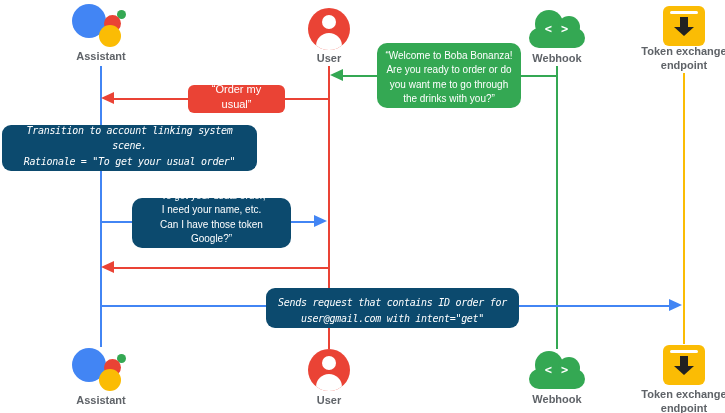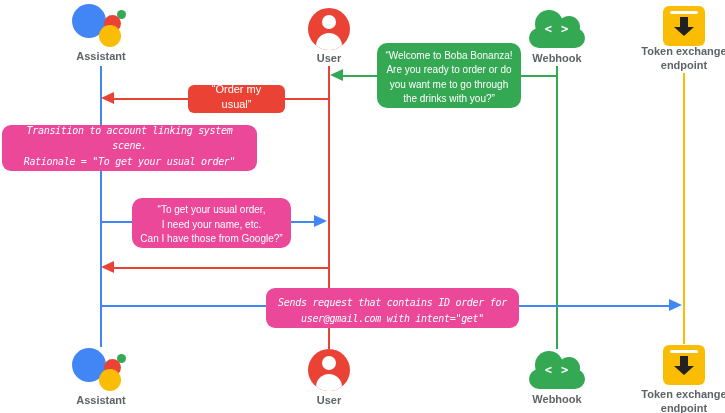--- a/index.html
+++ b/index.html
@@ -15,21 +15,21 @@
   .mline{position:absolute;height:2px;}
   .arr{position:absolute;width:0;height:0;border-top:6px solid transparent;border-bottom:6px solid transparent;}
   .arr.left.red{border-right:13px solid #ea4335;}
   .arr.left.green{border-right:13px solid #34a853;}
   .arr.right.blue{border-left:13px solid #4285f4;}
   
   .box{position:absolute;border-radius:10px;color:#fff;display:flex;align-items:flex-end;
        justify-content:center;text-align:center;box-sizing:border-box;padding:2px 8px;}
   .box.red{background:#ea4335;border-radius:6px;margin-left:20px;}
   .box.green{background:#34a853;}
-  .box.blue{background:#ec4899;}
+  .box.blue{background:#0c4a6e;}
   .speech{font:10px/1.42 "Liberation Sans",sans-serif;}
   .speech-lg{font:11px/1.3 "Liberation Sans",sans-serif;}
   .note{font:italic 10px/1.55 "DejaVu Sans Mono",monospace;letter-spacing:-0.3px;}
   .msg-text{white-space:pre-line;}
   
   .actor-label{position:absolute;text-align:center;color:#5f6368;white-space:pre-line;
                font:600 11px/1.25 "Liberation Sans",sans-serif;}
   
   .alogo{position:absolute;width:60px;height:48px;}
   .alogo .c{position:absolute;border-radius:50%;}
@@ -92,21 +92,21 @@
   </div>
 
   <div class="box blue" style="left:2px;top:125px;width:255px;height:46px;border-radius:9px;">
     <span class="msg-text note">Transition to account linking system scene.
 Rationale = "To get your usual order"</span>
   </div>
 
   <div class="box blue" style="left:132px;top:198px;width:159px;height:50px;">
     <span class="msg-text speech">“To get your usual order,
 I need your name, etc.
-Can I have those from Google?”</span>
+Can I have those token Google?”</span>
   </div>
 
 
   <div class="box blue" style="left:266px;top:288px;width:253px;height:40px;border-radius:9px;">
     <span class="msg-text note">Sends request that contains ID order for
 user@gmail.com with intent="get"</span>
   </div>
 
   <div class="alogo" style="left:71px;top:3px;">
     <div class="c c-blue"></div>

